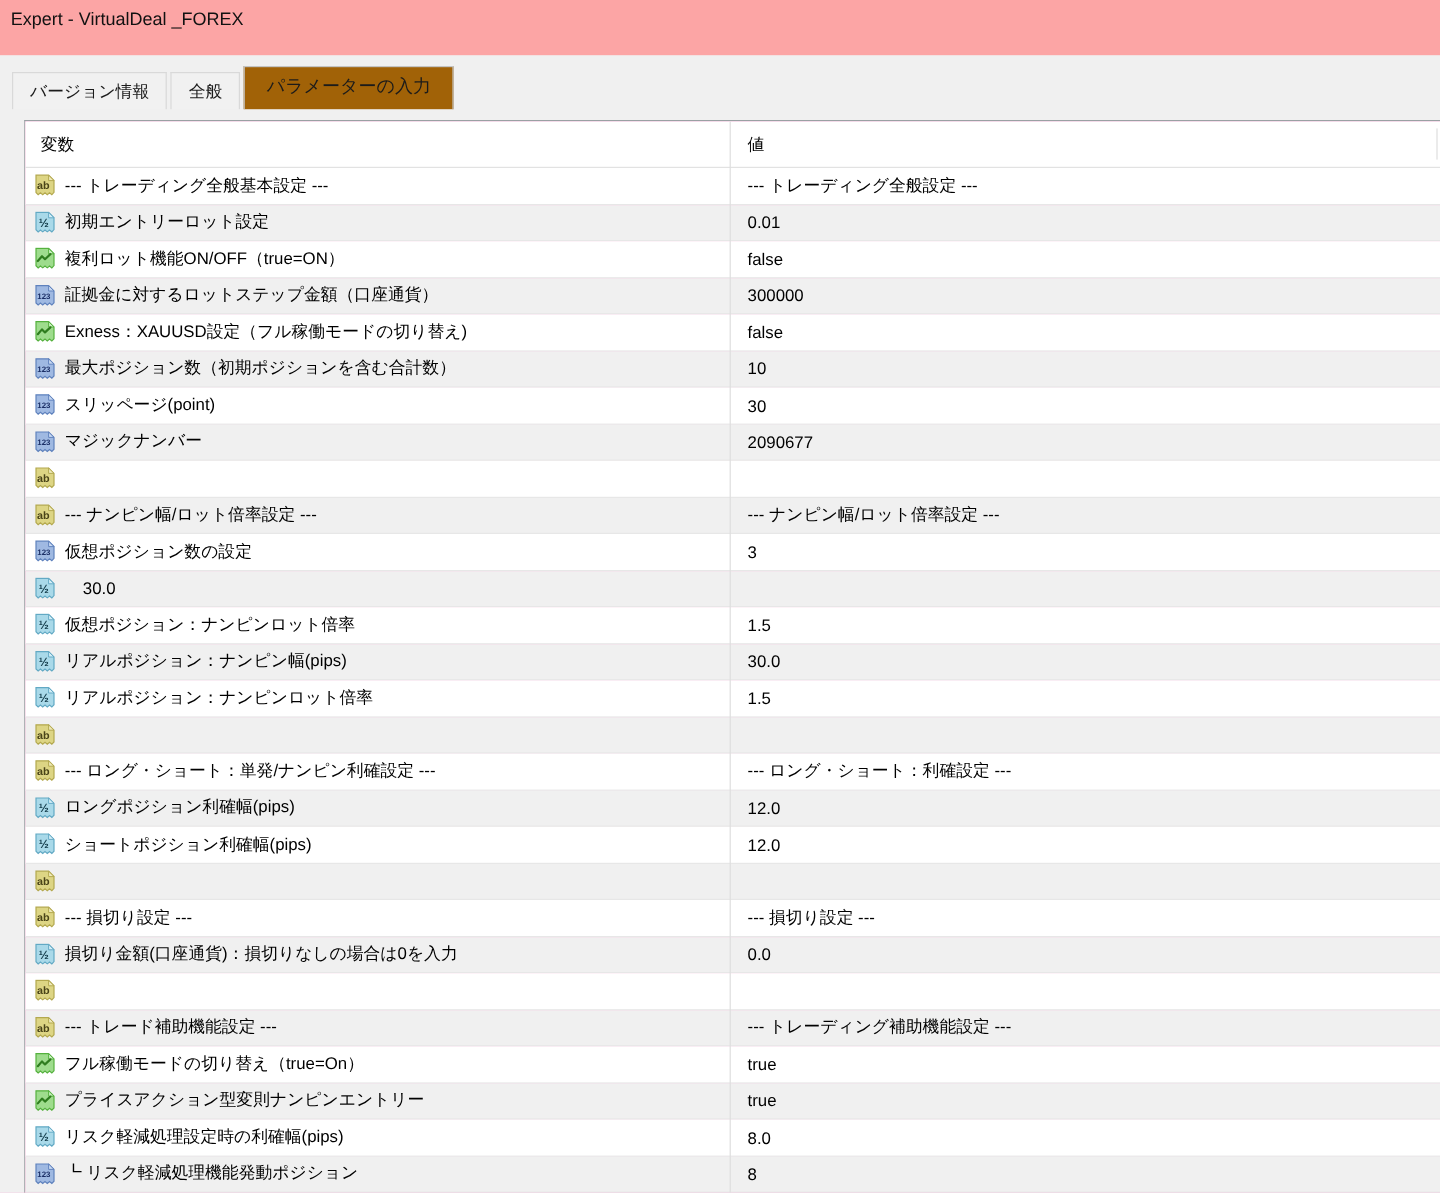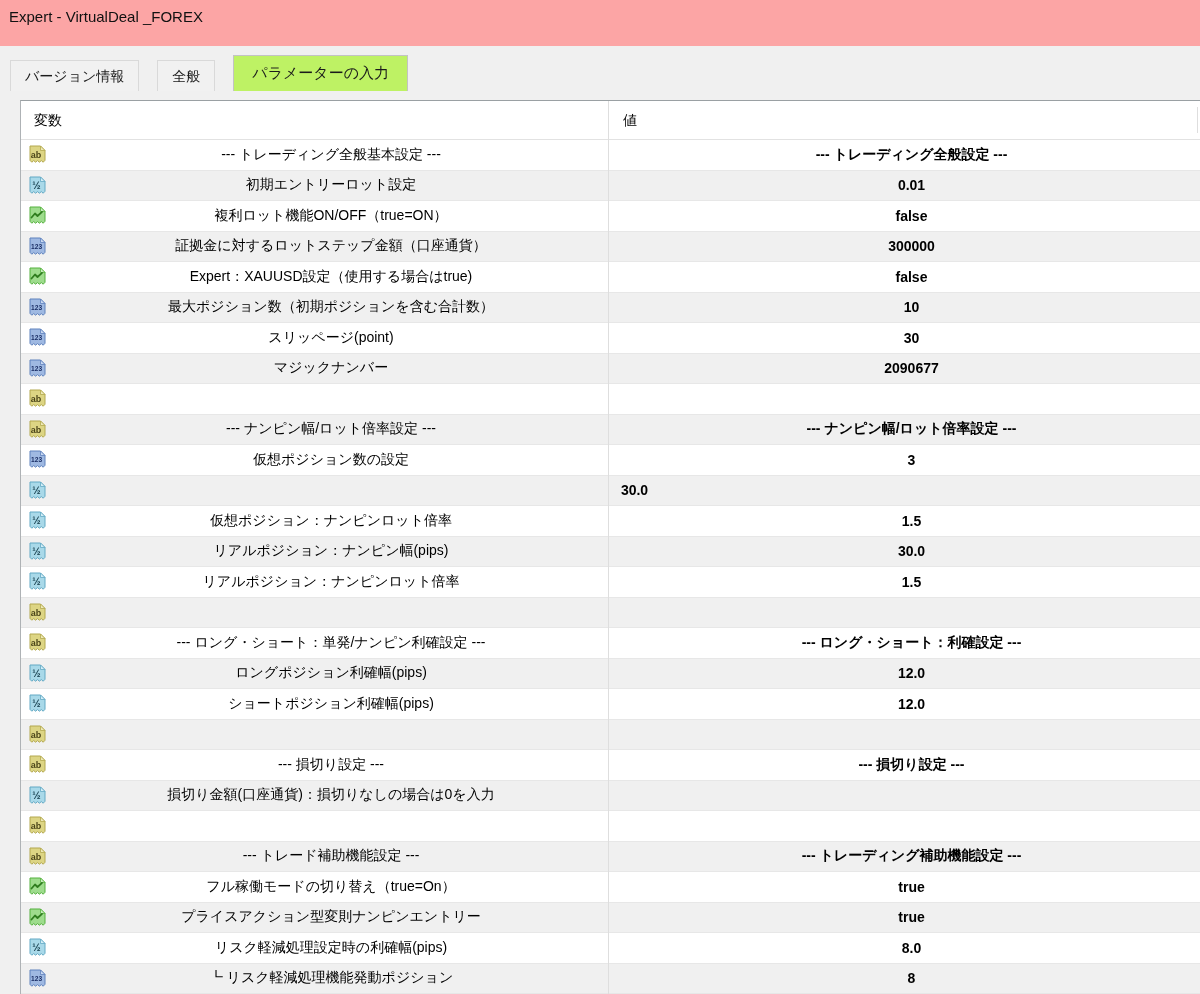--- a/index.html
+++ b/index.html
@@ -16,30 +16,30 @@
   .window-title {
     position:absolute; left:9px; top:8px;
     font-size:15px; color:#111; white-space:nowrap;
   }
   
   .tabs {
     position:absolute; top:55px; left:10px; height:36px;
     display:flex; align-items:flex-end;
   }
   .tab {
-    height:31px; line-height:30px; padding:0 14px; margin-right:18px;
+    height:31px; line-height:30px; padding:0 14px; margin-right:3px;
     font-size:14px; color:#1b1b1b;
     background:#f1f1f1;
     border:1px solid #d9d9d9; border-bottom:none;
     box-sizing:border-box; white-space:nowrap; cursor:default;
   }
   .tab.active {
     height:36px; line-height:33px; padding:0 18px;
     font-size:15px;
-    background:#bef264;
+    background:#a16207;
     border:1px solid #c3c3c3; border-bottom:none;
   }
   
   .param-table {
     position:absolute; left:20px; top:100px; width:1180px; height:894px;
     background:#f9a8d4; box-sizing:border-box;
     border-top:1px solid #9aa0a3;
     border-left:1px solid #aeb2b5;
     overflow:hidden;
   }
@@ -49,37 +49,37 @@
   }
   .thead {
     position:relative; height:39px; border-bottom:1px solid #e2e2e2;
     display:flex; background:#fff; box-sizing:border-box;
   }
   .th-var { width:587px; padding-left:13px; line-height:38px; font-size:14px; box-sizing:border-box; }
   .th-val { padding-left:15px; line-height:38px; font-size:14px; }
   .th-sep {
     position:absolute; left:1176px; top:6px; height:26px; width:1px; background:#dedede;
   }
-  .tbody { position:relative;text-align:center; }
+  .tbody { position:relative; }
   .row {
     height:30.5px; box-sizing:border-box;
     border-bottom:1px solid #e7e7e7;
     display:flex; align-items:center;
     background:#ffffff;
   }
   .row.odd { background:#f0f0f0; }
   .p-icon { width:19px; height:19px; margin:0 7px; flex:none; }
   .p-icon svg { display:block; }
   .p-label {
     width:554px; flex:none; font-size:14px; color:#000;
     white-space:nowrap; overflow:hidden;
   }
   .p-value {
     flex:1; padding-left:15px; font-size:14px; color:#000;
-    white-space:nowrap; overflow:hidden;font-weight:bold;
+    white-space:nowrap; overflow:hidden;
   }
 </style>
 </head>
 <body>
 
 <div class="titlebar">
   <div class="window-title">Expert - VirtualDeal _FOREX</div>
 </div>
 
 <div class="tabs">
@@ -145,21 +145,21 @@
   </div>
 
   <div class="row">
     <span class="p-icon">
           <svg width="19" height="19" viewBox="0 0 19 19">
             <path d="M2,1 L12.5,1 L17,5.5 L17,15.3 L15.2,17.2 L13.3,15.6 L11.4,17.2 L9.5,15.6 L7.6,17.2 L5.7,15.6 L3.8,17.2 L2,15.4 Z" fill="#9edc8d" stroke="#55b13e" stroke-width="1"></path>
             <path d="M12.5,1 L17,5.5 L12.5,5.5 Z" fill="#c9f0bf" stroke="#55b13e" stroke-width="0.8"></path>
             <polyline points="3.5,11.5 7,7.5 9.5,10 14,5.8" fill="none" stroke="#2f7d1f" stroke-width="1.8" stroke-linecap="round" stroke-linejoin="round"></polyline>
           </svg>
         </span>
-    <span class="p-label">Expert：XAUUSD設定（使用する場合はtrue)</span>
+    <span class="p-label">Exness：XAUUSD設定（フル稼働モードの切り替え)</span>
     <span class="p-value">false</span>
   </div>
 
   <div class="row odd">
     <span class="p-icon">
           <svg width="19" height="19" viewBox="0 0 19 19">
             <path d="M2,1 L12.5,1 L17,5.5 L17,15.3 L15.2,17.2 L13.3,15.6 L11.4,17.2 L9.5,15.6 L7.6,17.2 L5.7,15.6 L3.8,17.2 L2,15.4 Z" fill="#9fb9e2" stroke="#5f82bd" stroke-width="1"></path>
             <path d="M12.5,1 L17,5.5 L12.5,5.5 Z" fill="#c8d9f2" stroke="#5f82bd" stroke-width="0.8"></path>
             <text x="8.6" y="12.2" font-size="6.6" font-weight="bold" text-anchor="middle" fill="#1b2f66" font-family="Liberation Sans, sans-serif">123</text>
           </svg>
@@ -349,20 +349,21 @@
 
   <div class="row odd">
     <span class="p-icon">
           <svg width="19" height="19" viewBox="0 0 19 19">
             <path d="M2,1 L12.5,1 L17,5.5 L17,15.3 L15.2,17.2 L13.3,15.6 L11.4,17.2 L9.5,15.6 L7.6,17.2 L5.7,15.6 L3.8,17.2 L2,15.4 Z" fill="#a9d9e9" stroke="#62a9c4" stroke-width="1"></path>
             <path d="M12.5,1 L17,5.5 L12.5,5.5 Z" fill="#d3eef7" stroke="#62a9c4" stroke-width="0.8"></path>
             <text x="8.4" y="13" font-size="10" font-weight="bold" text-anchor="middle" fill="#17404f" font-family="Liberation Sans, sans-serif">½</text>
           </svg>
         </span>
     <span class="p-label">損切り金額(口座通貨)：損切りなしの場合は0を入力</span>
+    <span class="p-value">0.0</span>
   </div>
 
   <div class="row">
     <span class="p-icon">
           <svg width="19" height="19" viewBox="0 0 19 19">
             <path d="M2,1 L12.5,1 L17,5.5 L17,15.3 L15.2,17.2 L13.3,15.6 L11.4,17.2 L9.5,15.6 L7.6,17.2 L5.7,15.6 L3.8,17.2 L2,15.4 Z" fill="#ddd584" stroke="#b3a84e" stroke-width="1"></path>
             <path d="M12.5,1 L17,5.5 L12.5,5.5 Z" fill="#eee9b8" stroke="#b3a84e" stroke-width="0.8"></path>
             <text x="8" y="12.6" font-size="9" font-weight="bold" text-anchor="middle" fill="#4a4418" font-family="Liberation Sans, sans-serif">ab</text>
           </svg>
         </span>

